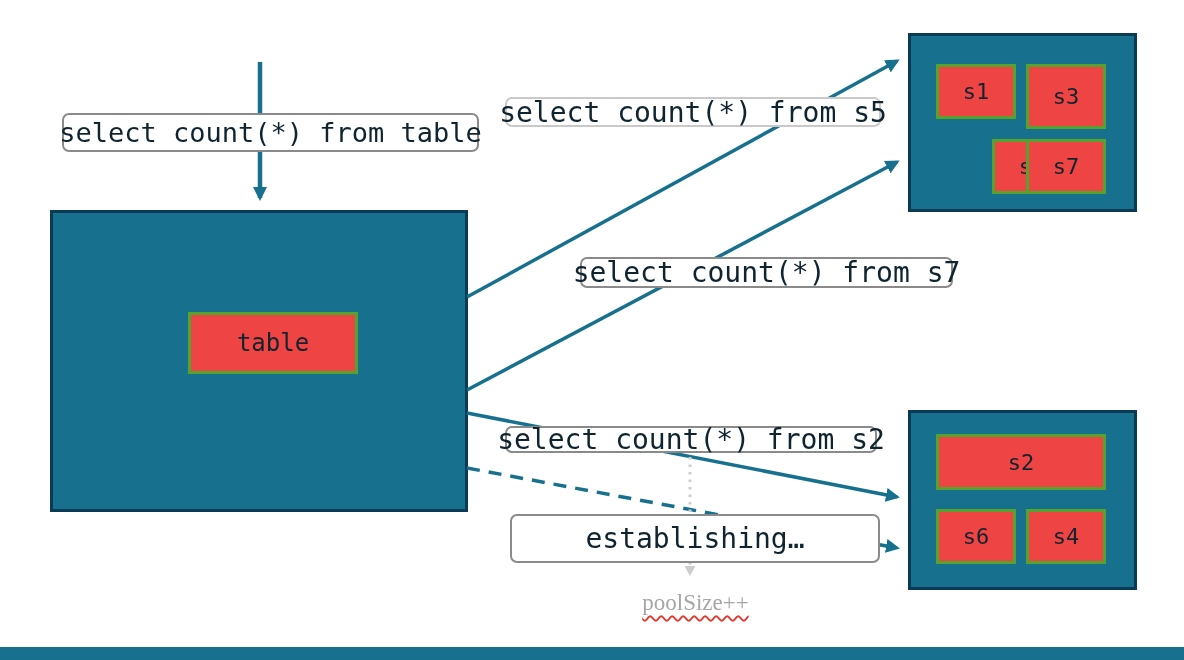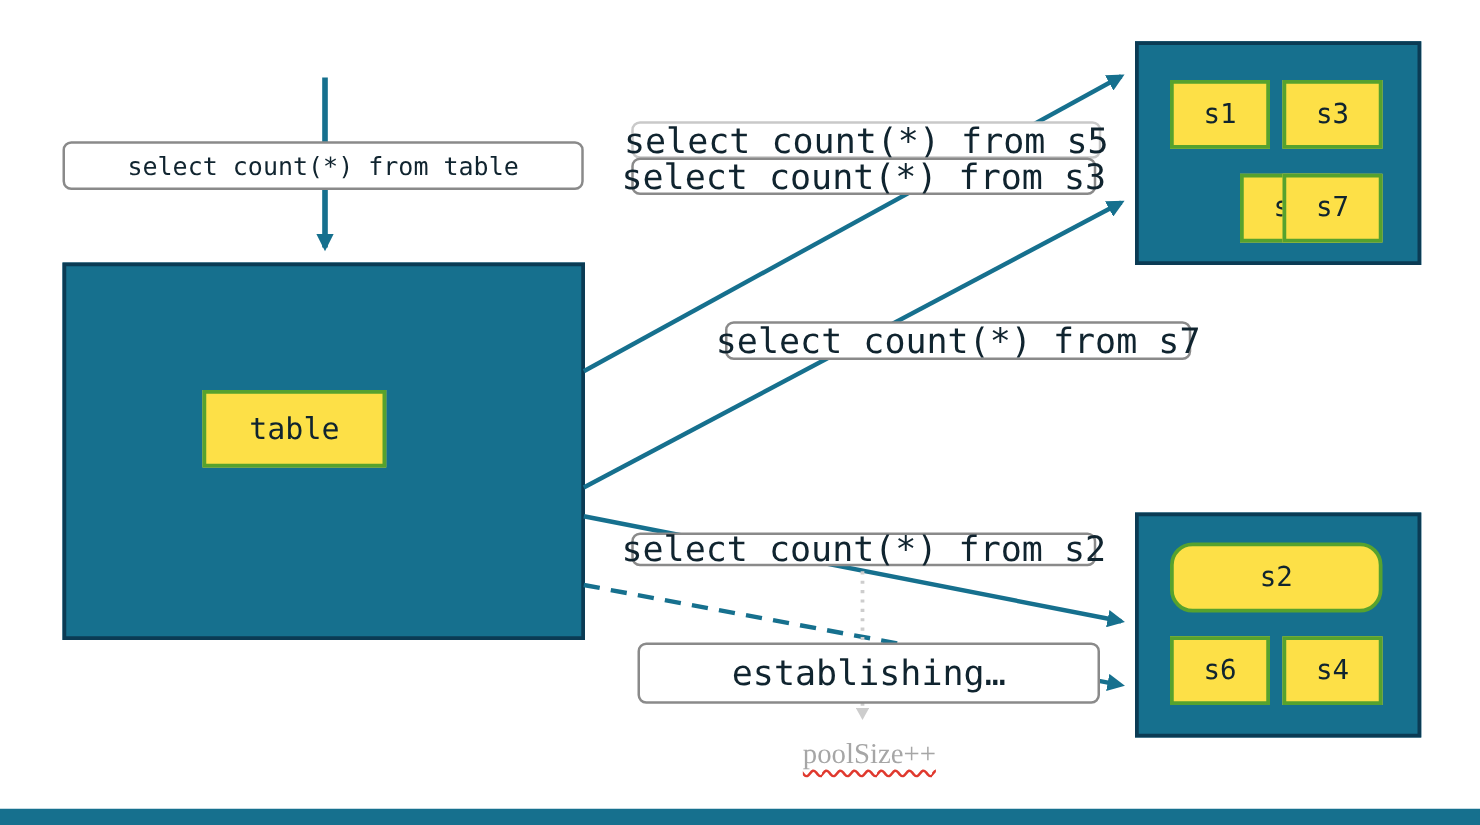--- a/index.html
+++ b/index.html
@@ -9,21 +9,21 @@
   .canvas { position: relative; width: 1184px; height: 660px; background: #ffffff; overflow: hidden; }
 
   .teal-rect {
     position: absolute;
     background: #16708E;
     border: 3px solid #0B3B54;
   }
 
   .node {
     position: absolute;
-    background: #fde047;
+    background: #ef4444;
     border: 3px solid #56A22E;
     display: flex; align-items: center; justify-content: center;
     font-size: 22px; color: #10242F;
   }
 
   .qlabel {
     position: absolute;
     background: #ffffff;
     border: 2px solid #8A8A8A;
     border-radius: 7px;
@@ -73,55 +73,52 @@
     </defs>
 
     <line x1="260" y1="62" x2="260" y2="198" stroke="#16708E" stroke-width="4.5" marker-end="url(#mTeal)"></line>
     <line x1="467" y1="297" x2="897" y2="61" stroke="#16708E" stroke-width="3.5" marker-end="url(#mTeal)"></line>
     <line x1="467" y1="390" x2="897" y2="162" stroke="#16708E" stroke-width="3.5" marker-end="url(#mTeal)"></line>
     <line x1="467" y1="413" x2="897" y2="497" stroke="#16708E" stroke-width="3.5" marker-end="url(#mTeal)"></line>
     <line x1="467" y1="468" x2="897" y2="548" stroke="#16708E" stroke-width="3.5" stroke-dasharray="13 9" marker-end="url(#mTeal)"></line>
     <line x1="690" y1="457" x2="690" y2="574" stroke="#CDCDCD" stroke-width="3" stroke-dasharray="2.5 5" marker-end="url(#mGray)"></line>
   </svg>
 
-  <div class="node" style="left:162px; top:312px; width:147px; height:62px; font-size:24px;">
+  <div class="node" style="left:188px; top:312px; width:170px; height:62px; font-size:24px;">
     <span>table</span>
   </div>
 
   <div class="node" style="left:936px; top:64px; width:80px; height:55px;">
     <span>s1</span>
   </div>
-  <div class="node" style="left:1026px; top:64px; width:80px; height:55px;justify-content:center;">
+  <div class="node" style="left:1026px; top:64px; width:80px; height:65px;justify-content:center;">
     <span>s3</span>
   </div>
   <div class="node" style="left:992px; top:139px; width:80px; height:55px;">
     <span>s5</span>
   </div>
   <div class="node" style="left:1026px; top:139px; width:80px; height:55px;text-align:right;">
     <span>s7</span>
   </div>
 
-  <div class="node" style="left:936px; top:434px; width:170px; height:56px;border-radius:18px;">
+  <div class="node" style="left:936px; top:434px; width:170px; height:56px;">
     <span>s2</span>
   </div>
   <div class="node" style="left:936px; top:509px; width:80px; height:55px;">
     <span>s6</span>
   </div>
   <div class="node" style="left:1026px; top:509px; width:80px; height:55px;">
     <span>s4</span>
   </div>
 
-  <div class="qlabel" style="left:50px; top:113px; width:417px; height:39px; font-size:20px;">
+  <div class="qlabel" style="left:62px; top:113px; width:417px; height:39px; font-size:27px;">
     <span>select count(*) from table</span>
   </div>
   <div class="qlabel light" style="left:505px; top:97px; width:376px; height:30px;">
     <span>select count(*) from s5</span>
-  </div>
-  <div class="qlabel" style="left:505px; top:126px; width:372px; height:30px;">
-    <span>select count(*) from s3</span>
   </div>
   <div class="qlabel" style="left:580px; top:257px; width:373px; height:31px;">
     <span>select count(*) from s7</span>
   </div>
   <div class="qlabel" style="left:505px; top:426px; width:372px; height:27px;">
     <span>select count(*) from s2</span>
   </div>
   <div class="qlabel" style="left:510px; top:514px; width:370px; height:49px;">
     <span>establishing…</span>
   </div>

